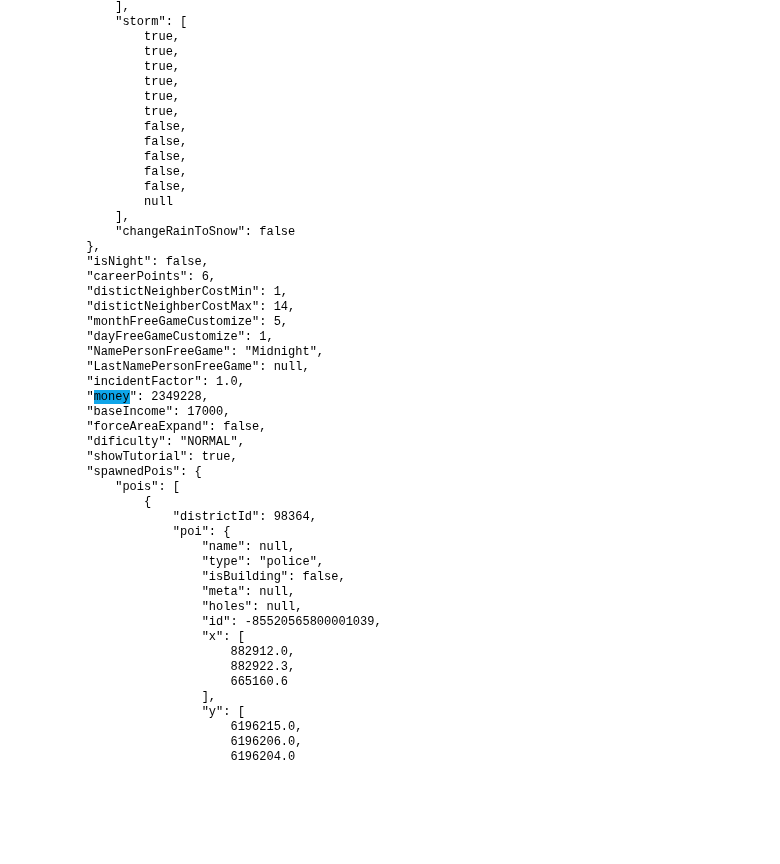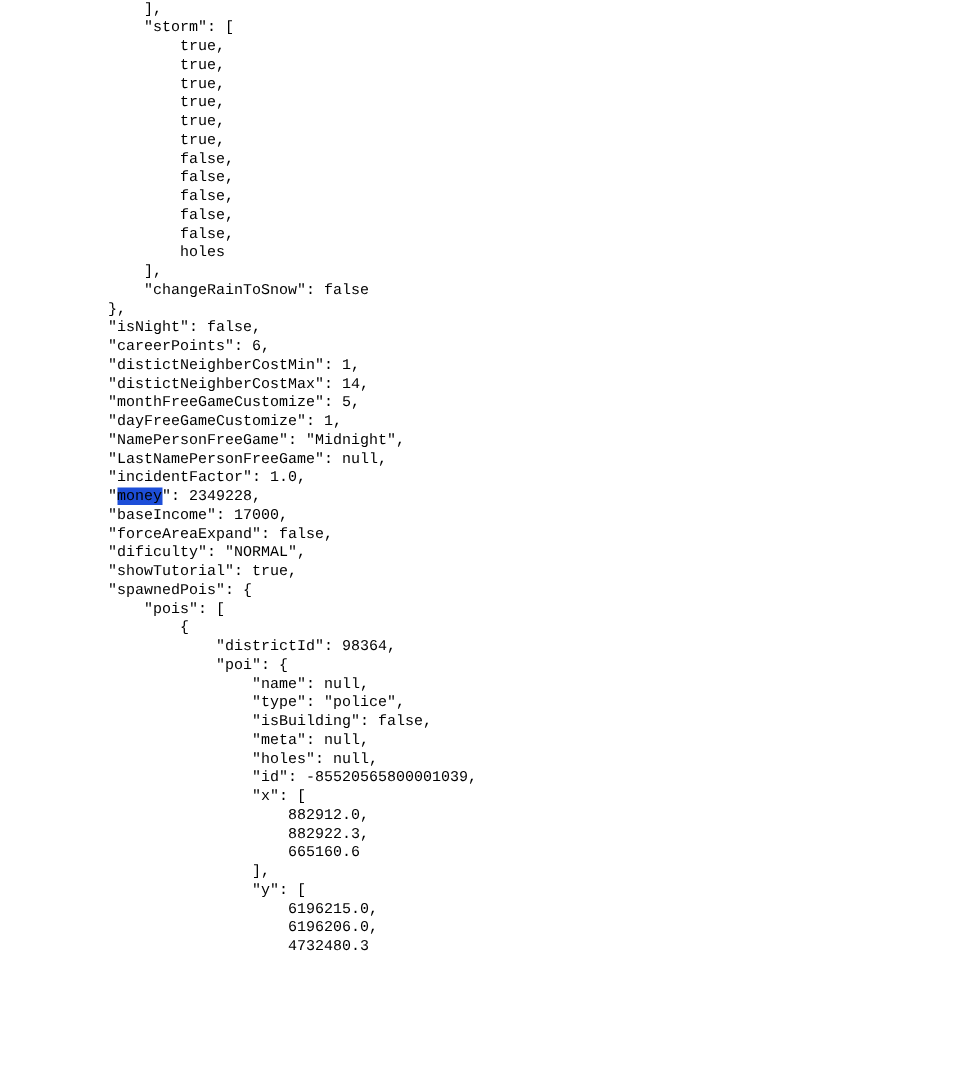--- a/index.html
+++ b/index.html
@@ -12,40 +12,40 @@
   }
   pre.code {
     margin: 0;
     font-family: Consolas, "Courier New", monospace;
     font-size: 12px;
     line-height: 15px;
     color: #000000;
     white-space: pre;
   }
   .hl {
-    background: #1d4ed8;
+    background: #0ea5e9;
   }
 </style>
 </head>
 <body>
 
 <pre class="code" id="code-block"><span>                ],</span>
 <span>                "storm": [</span>
 <span>                    true,</span>
 <span>                    true,</span>
 <span>                    true,</span>
 <span>                    true,</span>
 <span>                    true,</span>
 <span>                    true,</span>
 <span>                    false,</span>
 <span>                    false,</span>
 <span>                    false,</span>
 <span>                    false,</span>
 <span>                    false,</span>
-<span>                    holes</span>
+<span>                    null</span>
 <span>                ],</span>
 <span>                "changeRainToSnow": false</span>
 <span>            },</span>
 <span>            "isNight": false,</span>
 <span>            "careerPoints": 6,</span>
 <span>            "distictNeighberCostMin": 1,</span>
 <span>            "distictNeighberCostMax": 14,</span>
 <span>            "monthFreeGameCustomize": 5,</span>
 <span>            "dayFreeGameCustomize": 1,</span>
 <span>            "NamePersonFreeGame": "Midnight",</span>
@@ -68,14 +68,14 @@
 <span>                            "holes": null,</span>
 <span>                            "id": -85520565800001039,</span>
 <span>                            "x": [</span>
 <span>                                882912.0,</span>
 <span>                                882922.3,</span>
 <span>                                665160.6</span>
 <span>                            ],</span>
 <span>                            "y": [</span>
 <span>                                6196215.0,</span>
 <span>                                6196206.0,</span>
-<span>                                4732480.3</span>
+<span>                                6196204.0</span>
 </pre>
 
 </body></html>

